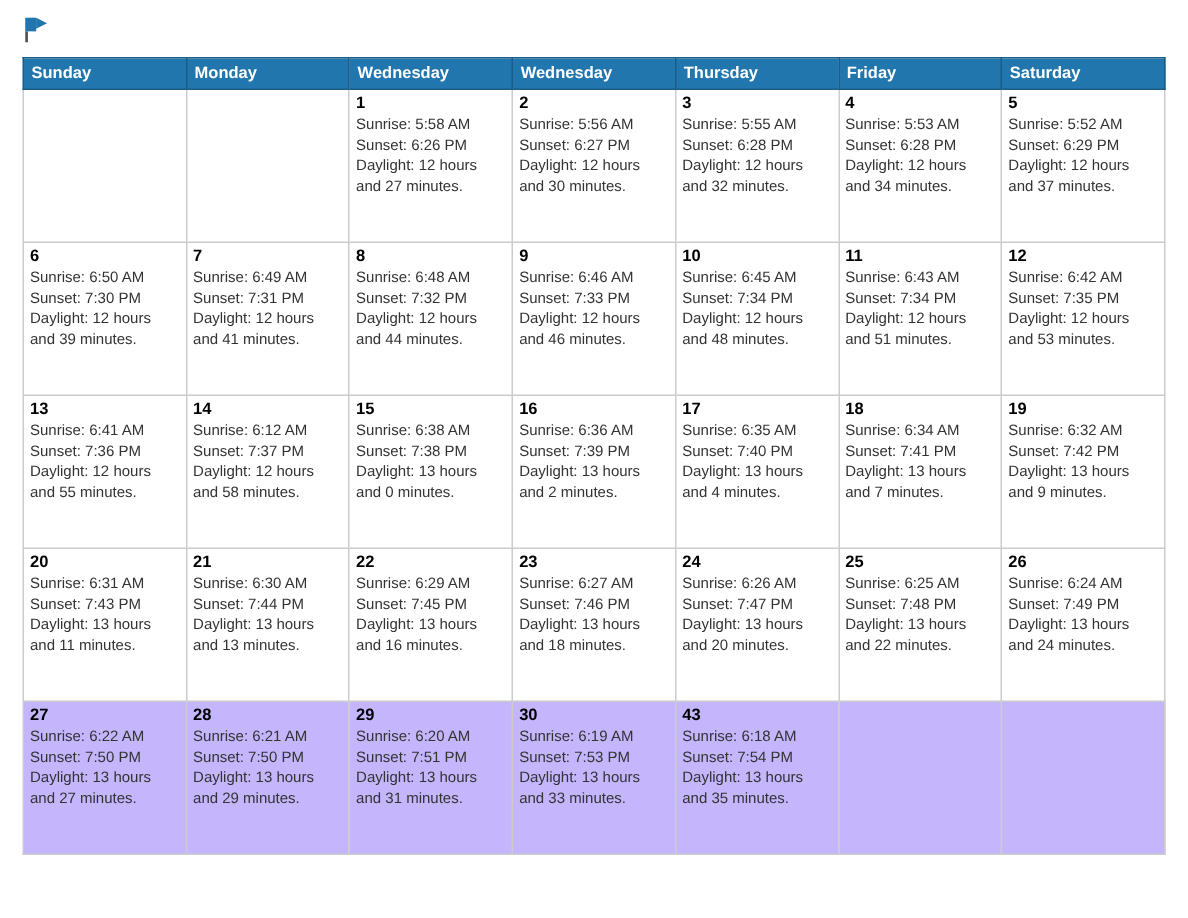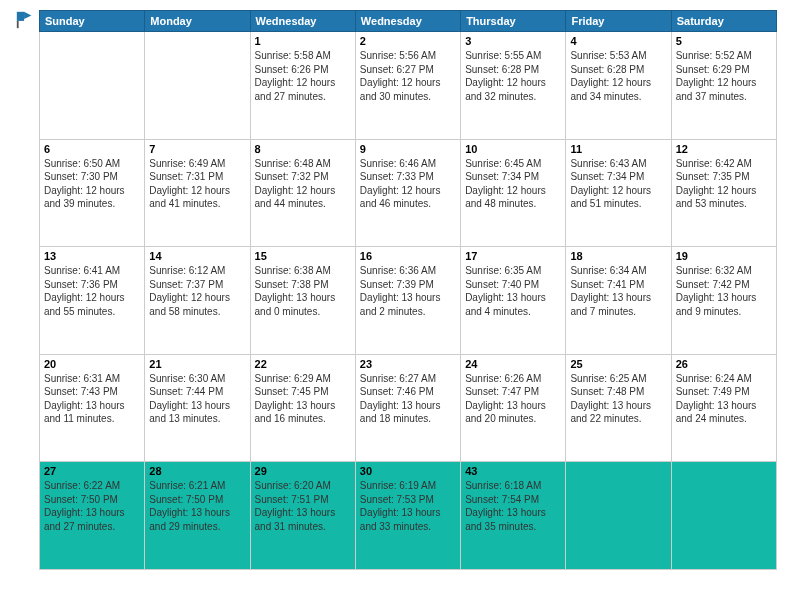--- a/index.html
+++ b/index.html
@@ -8,21 +8,21 @@
       height: 612px;
       font-family: Arial, sans-serif;
       background: #fff;
       overflow: hidden;
     }
     .container {
       width: 792px;
       height: 580px;
       padding: 10px 15px;
       display: flex;
-      flex-direction: row;
+      flex-direction: column;
     }
     .header {
       display: flex;
       justify-content: space-between;
       align-items: flex-start;
       margin-bottom: 8px;
     }
     .logo {
       display: flex;
       align-items: center;
@@ -69,21 +69,21 @@
     }
     .calendar td {
       border: 1px solid #ccc;
       vertical-align: top;
       padding: 3px 4px;
       width: 113px;
       min-height: 75px;
       background: #fff;
     }
     .calendar tr:last-child td {
-      background: #14b8a6;
+      background: #c4b5fd;
     }
     .day-num {
       font-weight: bold;
       font-size: 11px;
       display: block;
       margin-bottom: 2px;
     }
     .day-info {
       font-size: 10px;
       line-height: 1.35;

